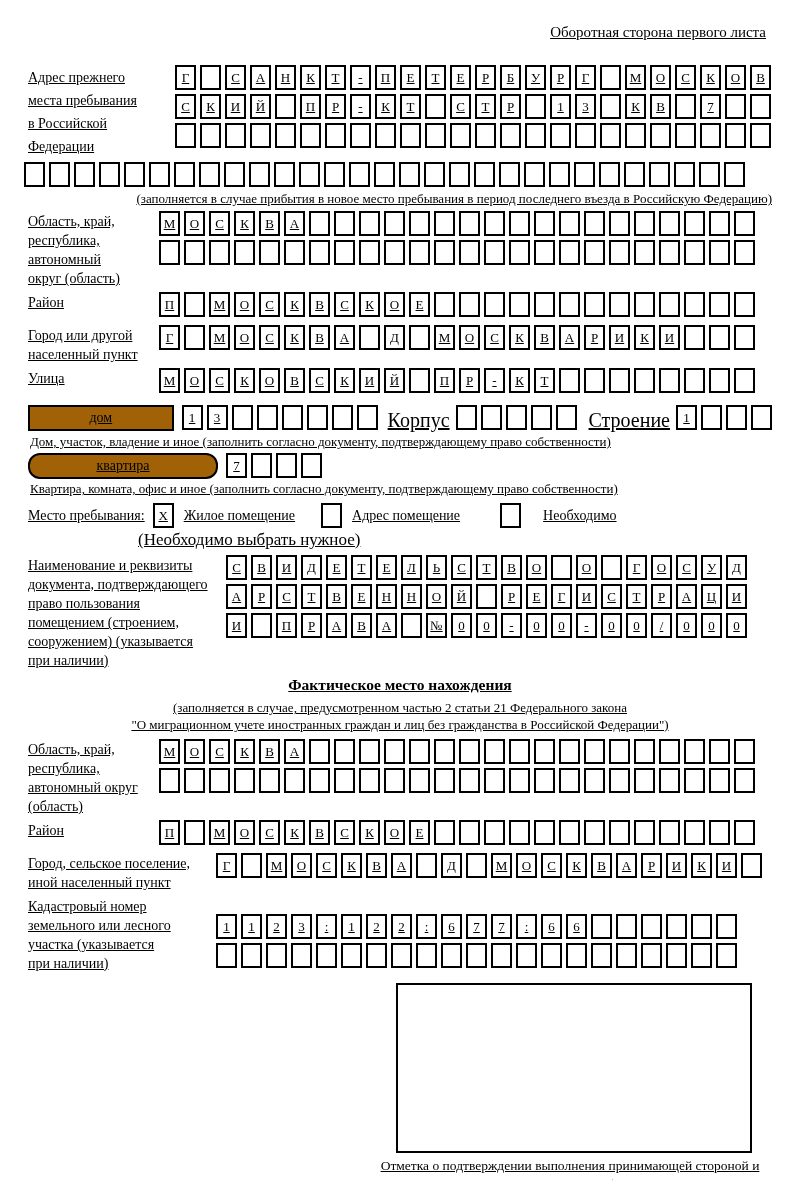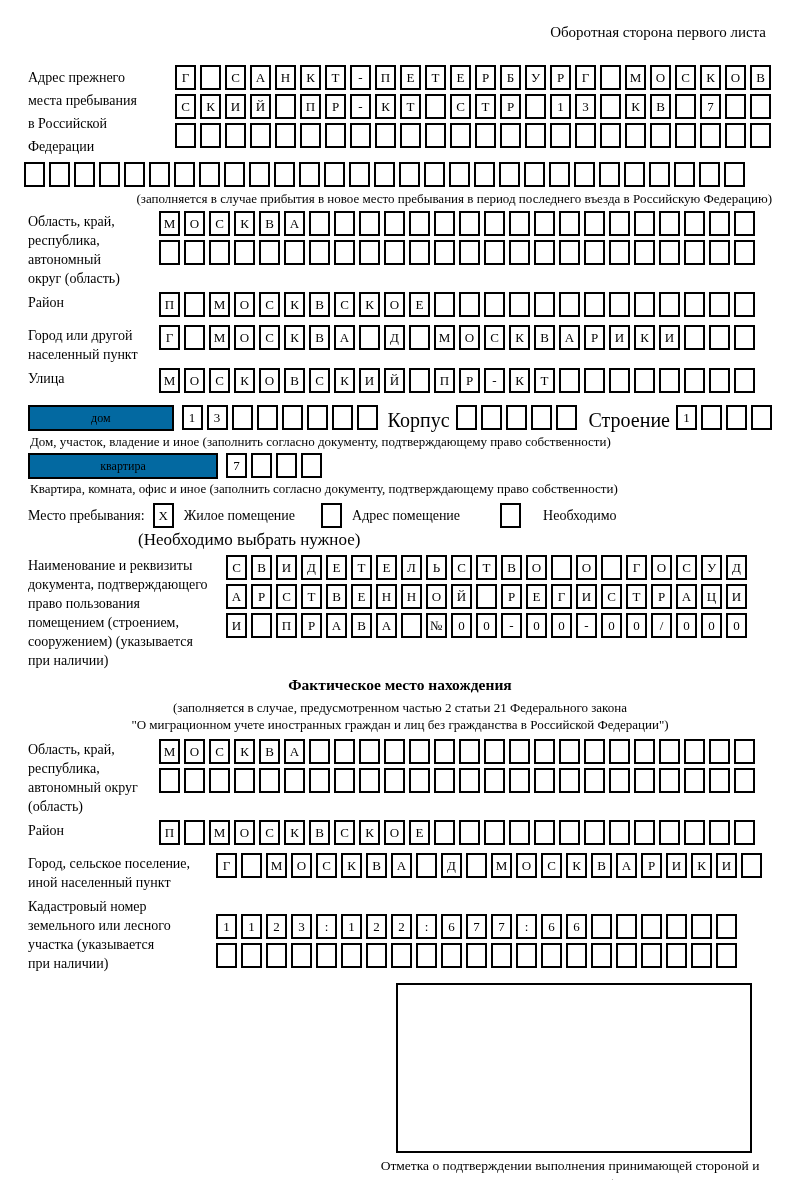--- a/index.html
+++ b/index.html
@@ -1,19 +1,19 @@
 <!DOCTYPE html>
 <html lang="ru"><head>
 <meta charset="utf-8">
 <style>
   html,body{margin:0;padding:0;background:#ffffff;}
   body{font-family:"Liberation Serif","DejaVu Serif",serif;color:#000;}
   .page{
     position:relative;width:800px;height:1180px;box-sizing:border-box;
-    padding:10px 28px 0 28px;background:#fff;overflow:hidden;
+    padding:10px 28px 0 28px;background:#fff;overflow:hidden;text-decoration:underline;
   }
   .header-note{
     text-align:right;font-size:15px;margin:14px 6px 24px 0;
   }
   .frow{display:flex;align-items:flex-start;margin-bottom:4px;}
   .lbl{flex:none;font-size:14px;line-height:20px;white-space:pre-line;padding-top:1px;}
   .w1{width:147px;line-height:23px;}
   .w2{width:131px;line-height:19px;}
   .w3{width:198px;line-height:19px;}
   .w4{width:188px;line-height:19px;}
@@ -22,23 +22,23 @@
   .rows .cells{margin-bottom:4px;}
   .cell{
     flex:none;width:21px;height:25px;border:2px solid #000;box-sizing:border-box;
     display:flex;align-items:center;justify-content:center;
     font-size:13px;background:#fff;
   }
   .fullrow{margin:2px 0 4px -4px;}
   .footnote{text-align:right;font-size:13px;margin:2px 0 4px 0;}
   .sec-title{text-align:center;font-weight:bold;font-size:15.5px;margin:4px 0 7px 0;}
   .inline-row{display:flex;align-items:flex-start;margin-bottom:2px;}
-  .wide-box{border:2px solid #000;box-sizing:border-box;height:26px;display:flex;align-items:center;justify-content:center;font-size:12px;background:#0369a1;}
+  .wide-box{border:2px solid #000;box-sizing:border-box;height:26px;display:flex;align-items:center;justify-content:center;font-size:14px;background:#a16207;}
   .dom-box{width:152px;margin-right:8px;}
-  .kv-box{width:190px;margin-right:8px;}
+  .kv-box{width:190px;margin-right:8px;border-radius:12px;}
   .mini-lbl{font-size:20px;padding-top:4px;}
   .caption{font-size:13px;margin:1px 0 3px 2px;}
   .stay-row{display:flex;align-items:center;margin:6px 0 2px 0;font-size:14px;}
   .stay-row .cell{margin:0 10px 0 8px;}
   .stay-note{font-size:17px;text-align:left;width:300px;margin:0 0 5px 110px;}
   .fact-note{text-align:center;font-size:13px;line-height:17px;margin:0 0 0 0;}
   .doc-group{margin-top:3px;}
   .cad-rows{margin-top:18px;}
   .stamp-wrap{margin:10px 0 0 340px;width:404px;}
   .stamp-box{width:356px;height:170px;border:2px solid #000;box-sizing:border-box;margin-left:28px;background:#fff;}

